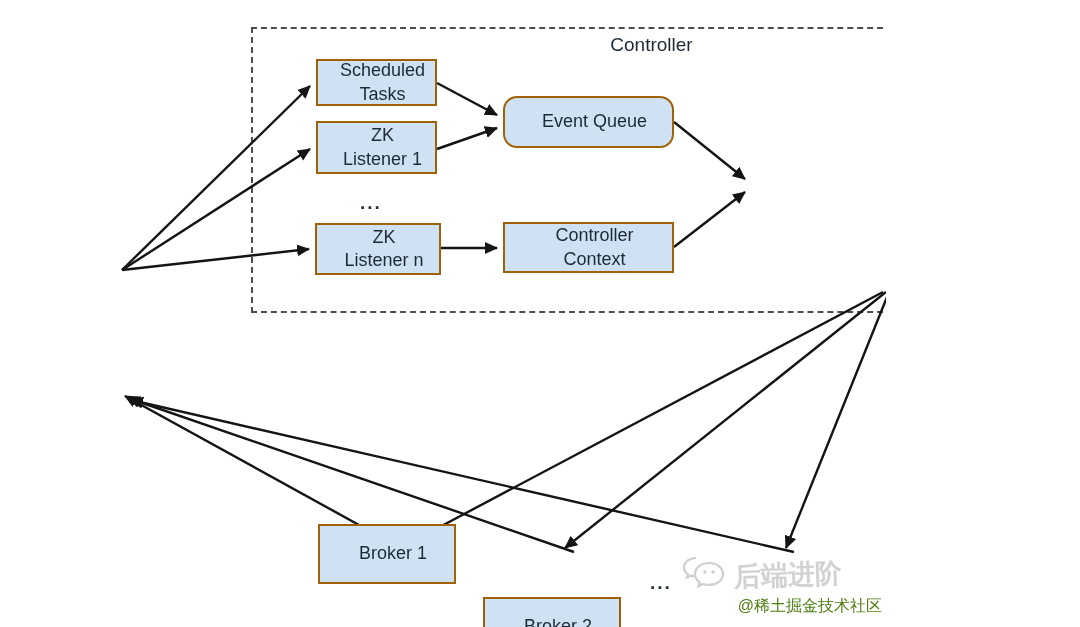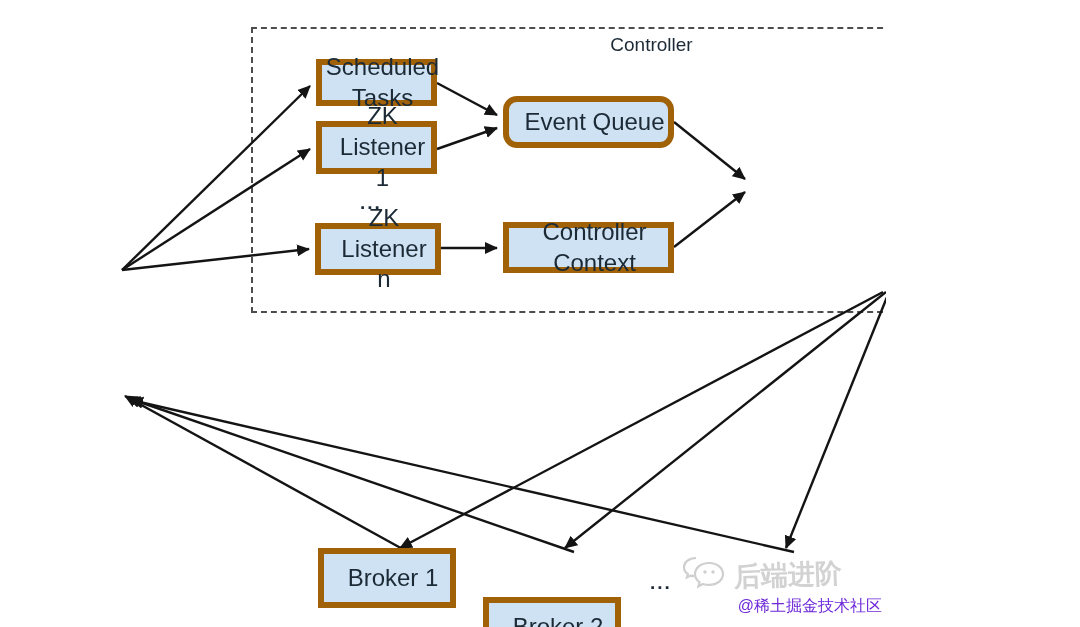--- a/index.html
+++ b/index.html
@@ -10,46 +10,46 @@
   .dashed-box{
     position:absolute;left:251px;top:27px;width:801px;height:286px;
     border:2px dashed #4d4d4d;box-sizing:border-box;z-index:1;background:transparent;
   }
   .group-label{
     position:absolute;left:251px;top:34px;width:801px;text-align:center;
     font-size:19px;color:#1c2a36;z-index:2;
   }
   .edges-svg{position:absolute;left:0;top:0;z-index:3;}
   .node{
-    position:absolute;background:#cfe2f3;border:6px solid #a16207;box-sizing:border-box;
+    position:absolute;background:#cfe2f3;border:2px solid #a16207;box-sizing:border-box;
     display:flex;align-items:center;justify-content:center;text-align:center;
-    color:#1c2a36;font-size:24px;line-height:1.28;white-space:pre-line;z-index:4;padding-left:12px;
+    color:#1c2a36;font-size:18px;line-height:1.28;white-space:pre-line;z-index:4;padding-left:12px;
   }
   .ellipsis{
     position:absolute;color:#1c2a36;font-size:19px;font-weight:bold;letter-spacing:2px;
     z-index:4;
   }
   
   .n-zookeeper{left:32px;top:271px;width:171px;height:123px;}
   .n-scheduled-tasks{left:316px;top:59px;width:121px;height:47px;}
   .n-zk-listener-1{left:316px;top:121px;width:121px;height:53px;}
   .n-zk-listener-n{left:315px;top:223px;width:126px;height:52px;}
   .n-event-queue{left:503px;top:96px;width:171px;height:52px;border-radius:14px;}
   .n-controller-context{left:503px;top:222px;width:171px;height:51px;}
   .n-event-executor{left:751px;top:71px;width:277px;height:221px;}
-  .n-broker-1{left:318px;top:548px;width:138px;height:60px;}
+  .n-broker-1{left:318px;top:524px;width:138px;height:60px;}
   .n-broker-2{left:483px;top:552px;width:138px;height:60px;margin-top:45px;}
   .n-broker-n{left:707px;top:552px;width:138px;height:60px;}
   .e-listeners{left:360px;top:192px;}
   .e-brokers{left:650px;top:572px;}
   
   .watermark{position:absolute;right:4px;bottom:6px;width:200px;height:66px;z-index:5;}
   .wm-row{display:flex;align-items:center;gap:6px;}
   .wm-title{color:#d2d2d2;font-size:27px;font-weight:bold;transform:rotate(-2deg);}
-  .wm-sub{color:#6d28d9;font-size:16px;text-align:right;margin-top:1px;}
+  .wm-sub{color:#4d7c0f;font-size:16px;text-align:right;margin-top:1px;}
   .wm-icon{flex:0 0 auto;}
 </style>
 </head>
 <body>
 
 <div id="canvas">
 
   <div class="dashed-box"></div>
   <div class="group-label">Controller</div>
 

